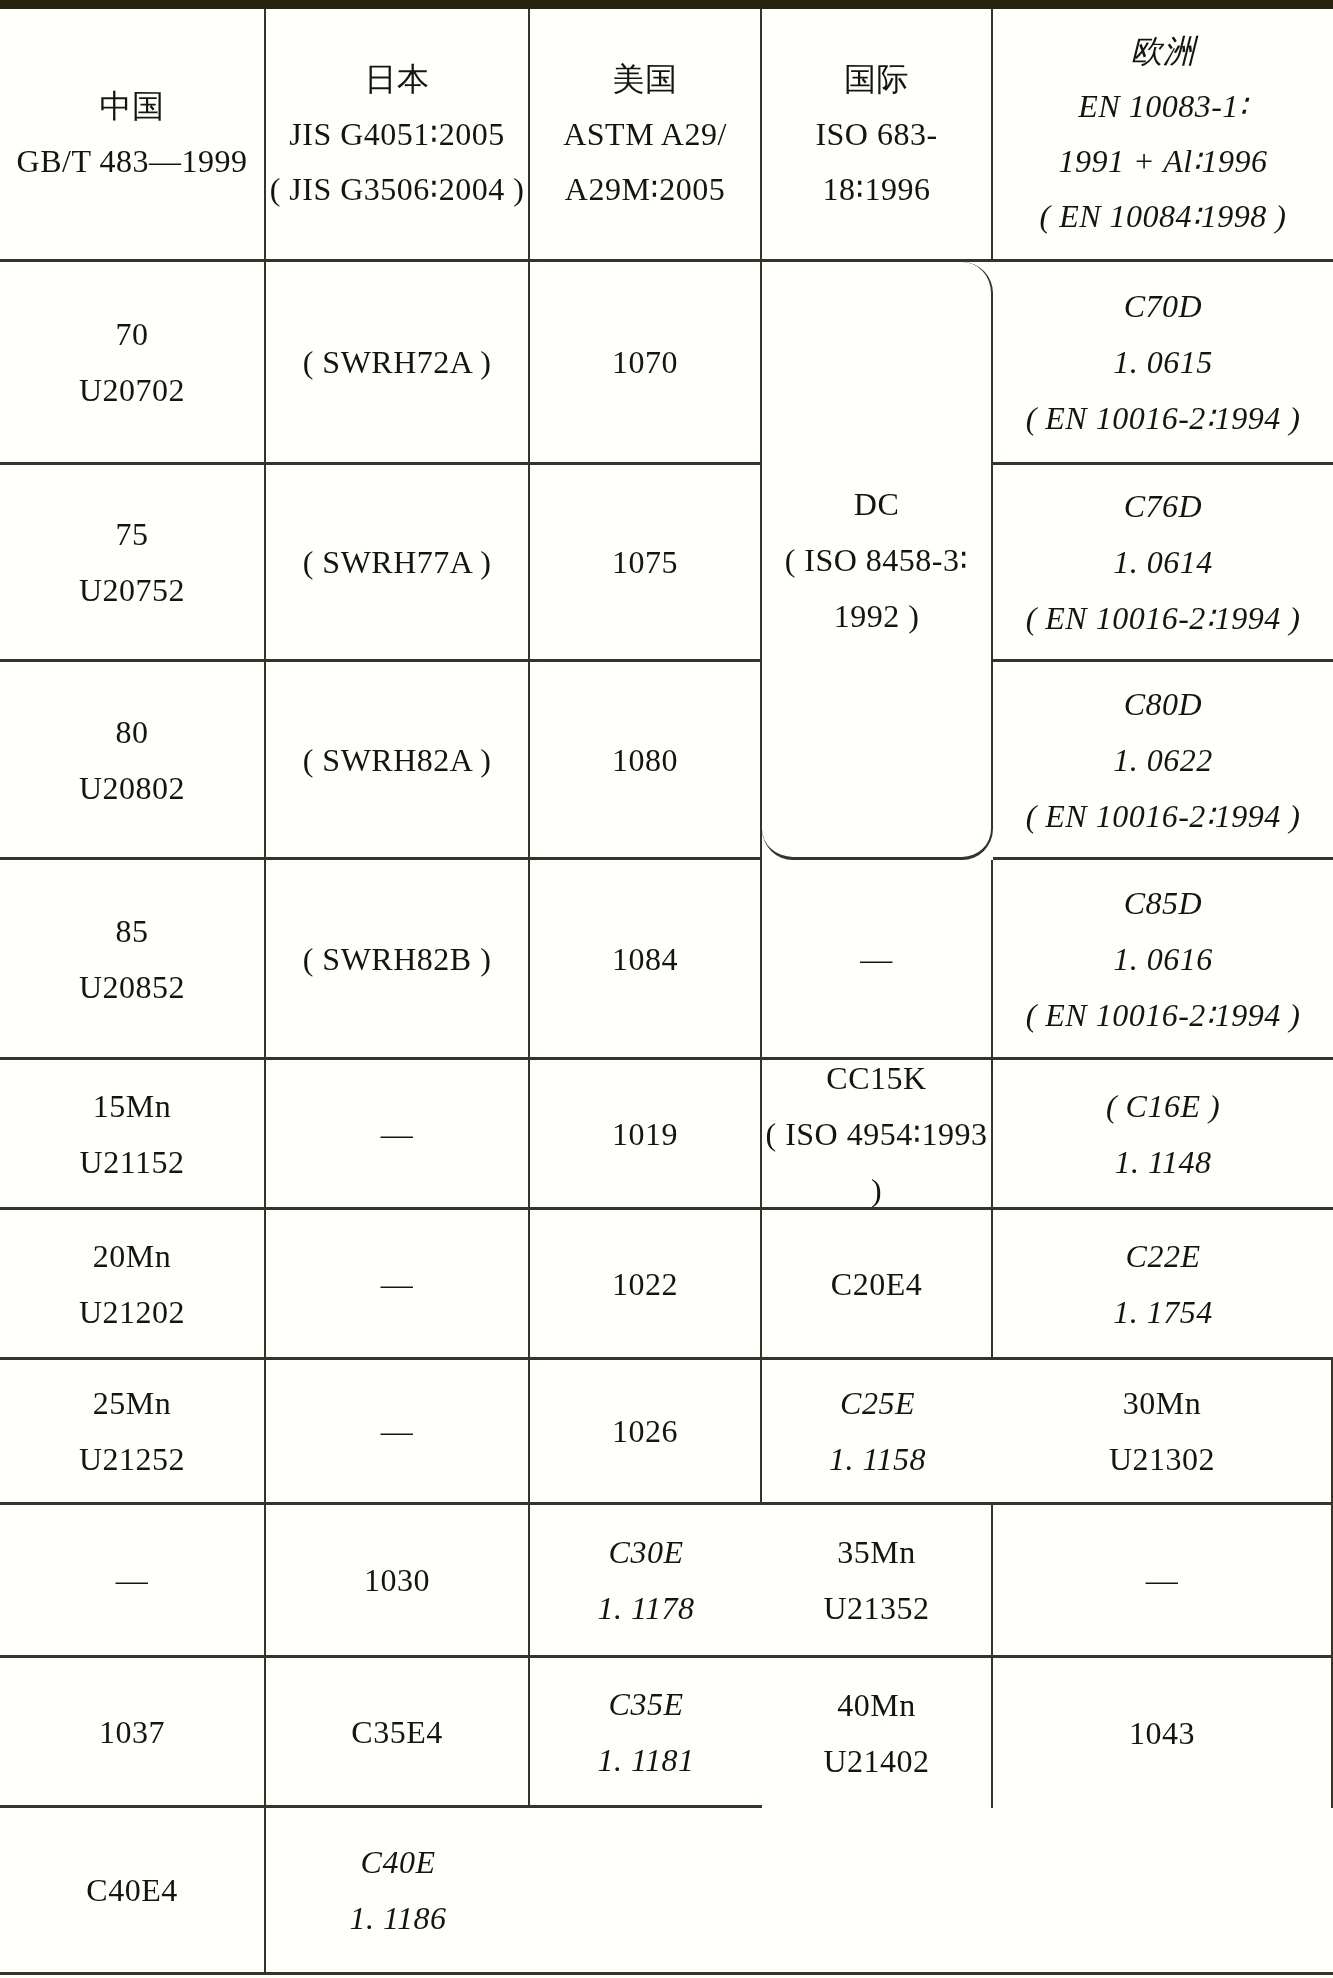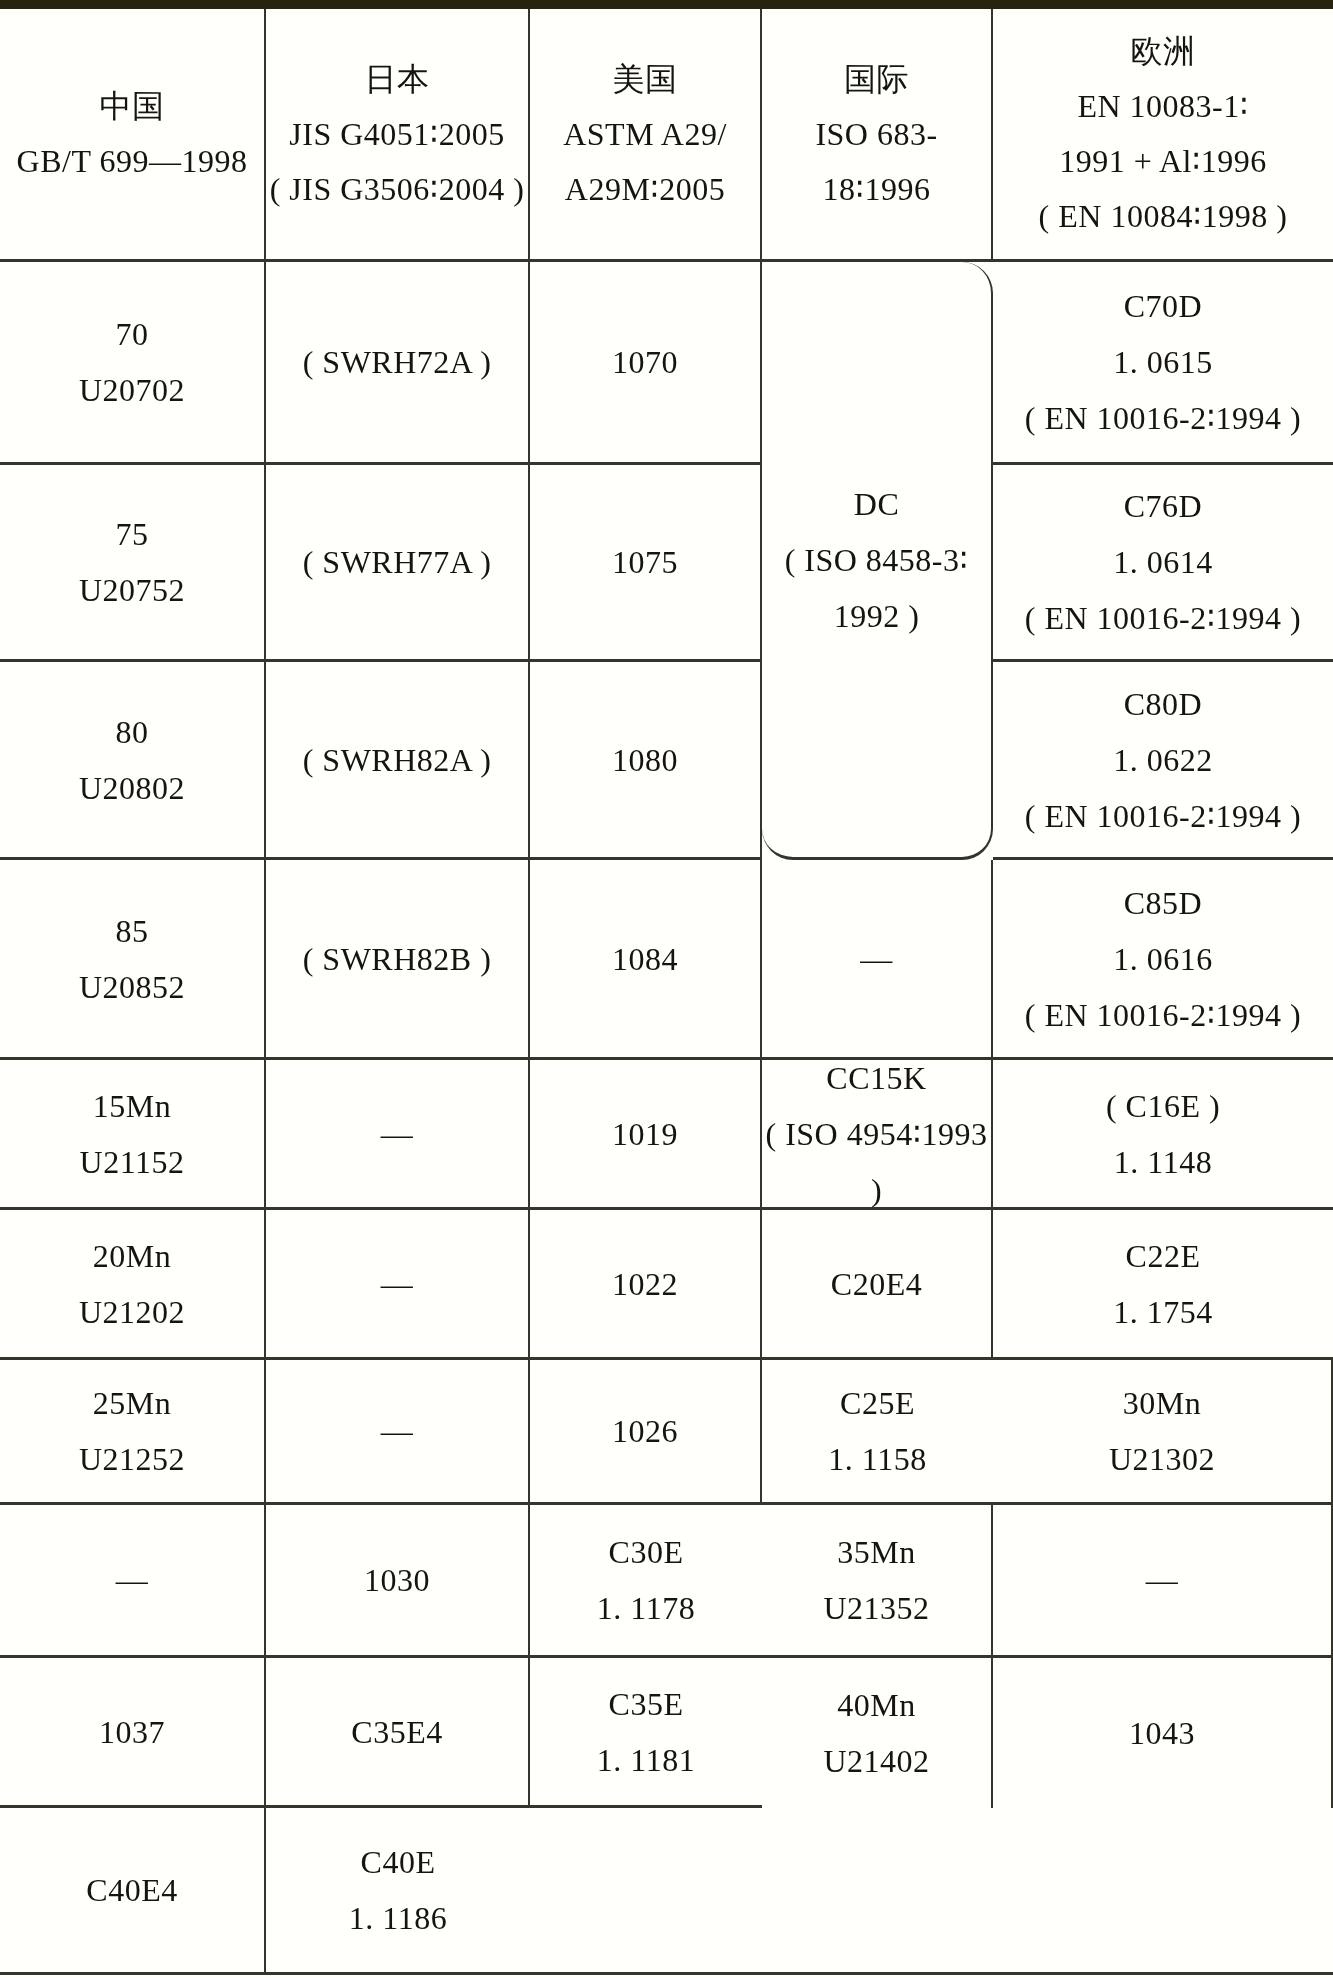--- a/index.html
+++ b/index.html
@@ -32,36 +32,36 @@
     justify-content: center;
     text-align: center;
     white-space: pre-line;
     font-size: 32px;
     line-height: 56px;
     color: #17140e;
     letter-spacing: 0.5px;
     overflow: hidden;
   }
   .cell.hdr { line-height: 55px; }
-  .last-col { border-right: none; }
+  .last-col { border-right: none; font-style: italic; }
   .last-row { border-bottom: none; }
   .iso-span {
     grid-column: 4;
     grid-row: 2 / 5;
     border-radius: 31px;
   }
 </style>
 </head>
 <body>
 
 <div class="page">
   <div class="grid">
 
     <div class="cell hdr">中国
-GB/T 699—1998</div>
+GB/T 483—1999</div>
     <div class="cell hdr">日本
 JIS G4051∶2005
 ( JIS G3506∶2004 )</div>
     <div class="cell hdr">美国
 ASTM A29/
 A29M∶2005</div>
     <div class="cell hdr">国际
 ISO 683-18∶1996</div>
     <div class="cell hdr last-col">欧洲
 EN 10083-1∶

